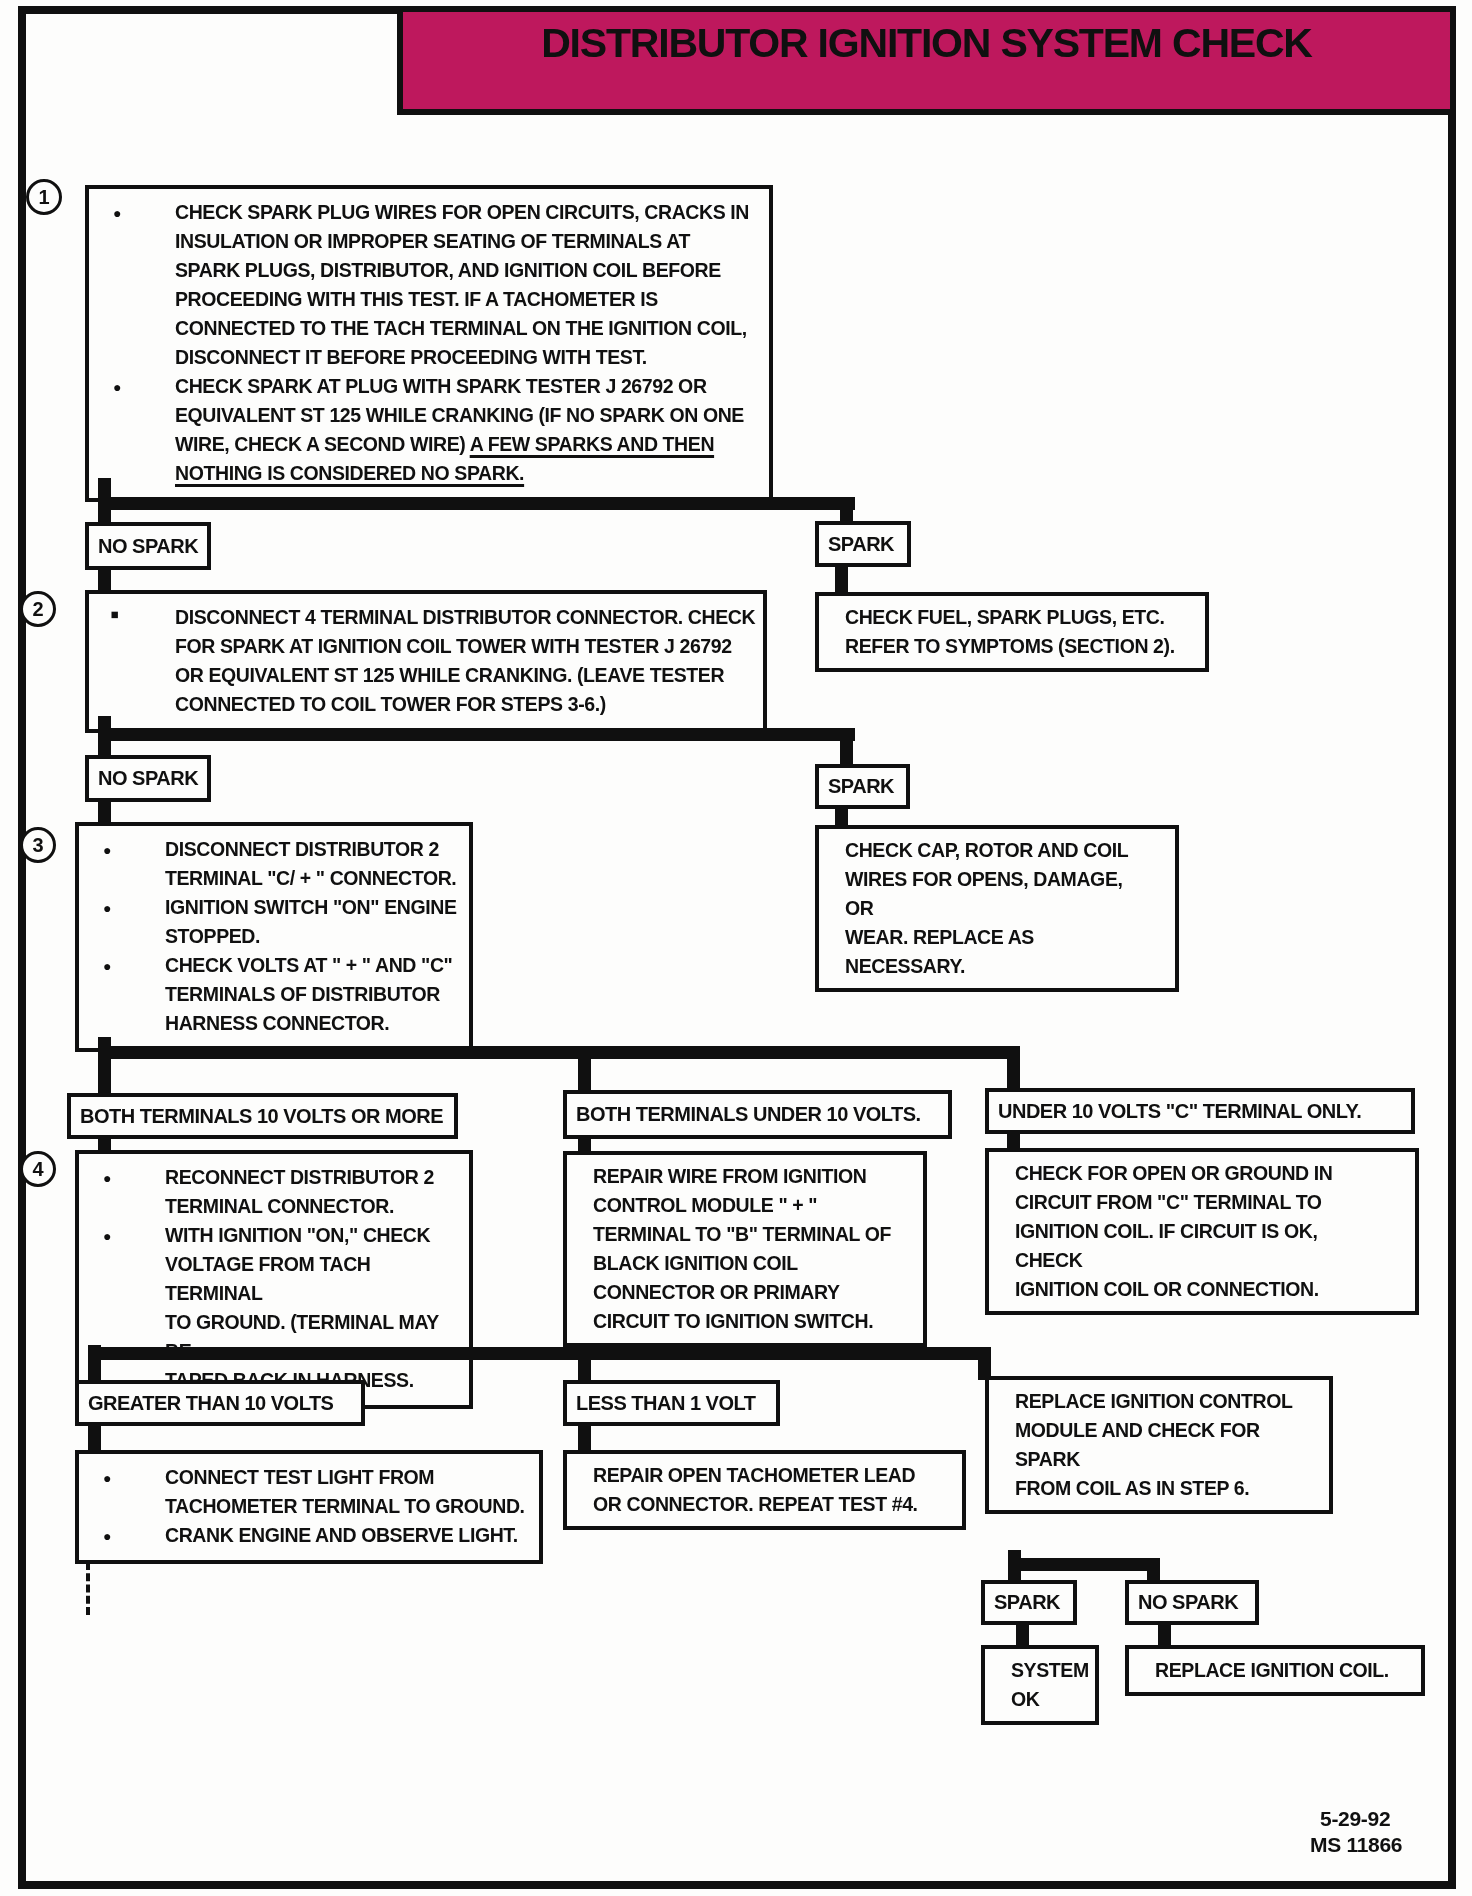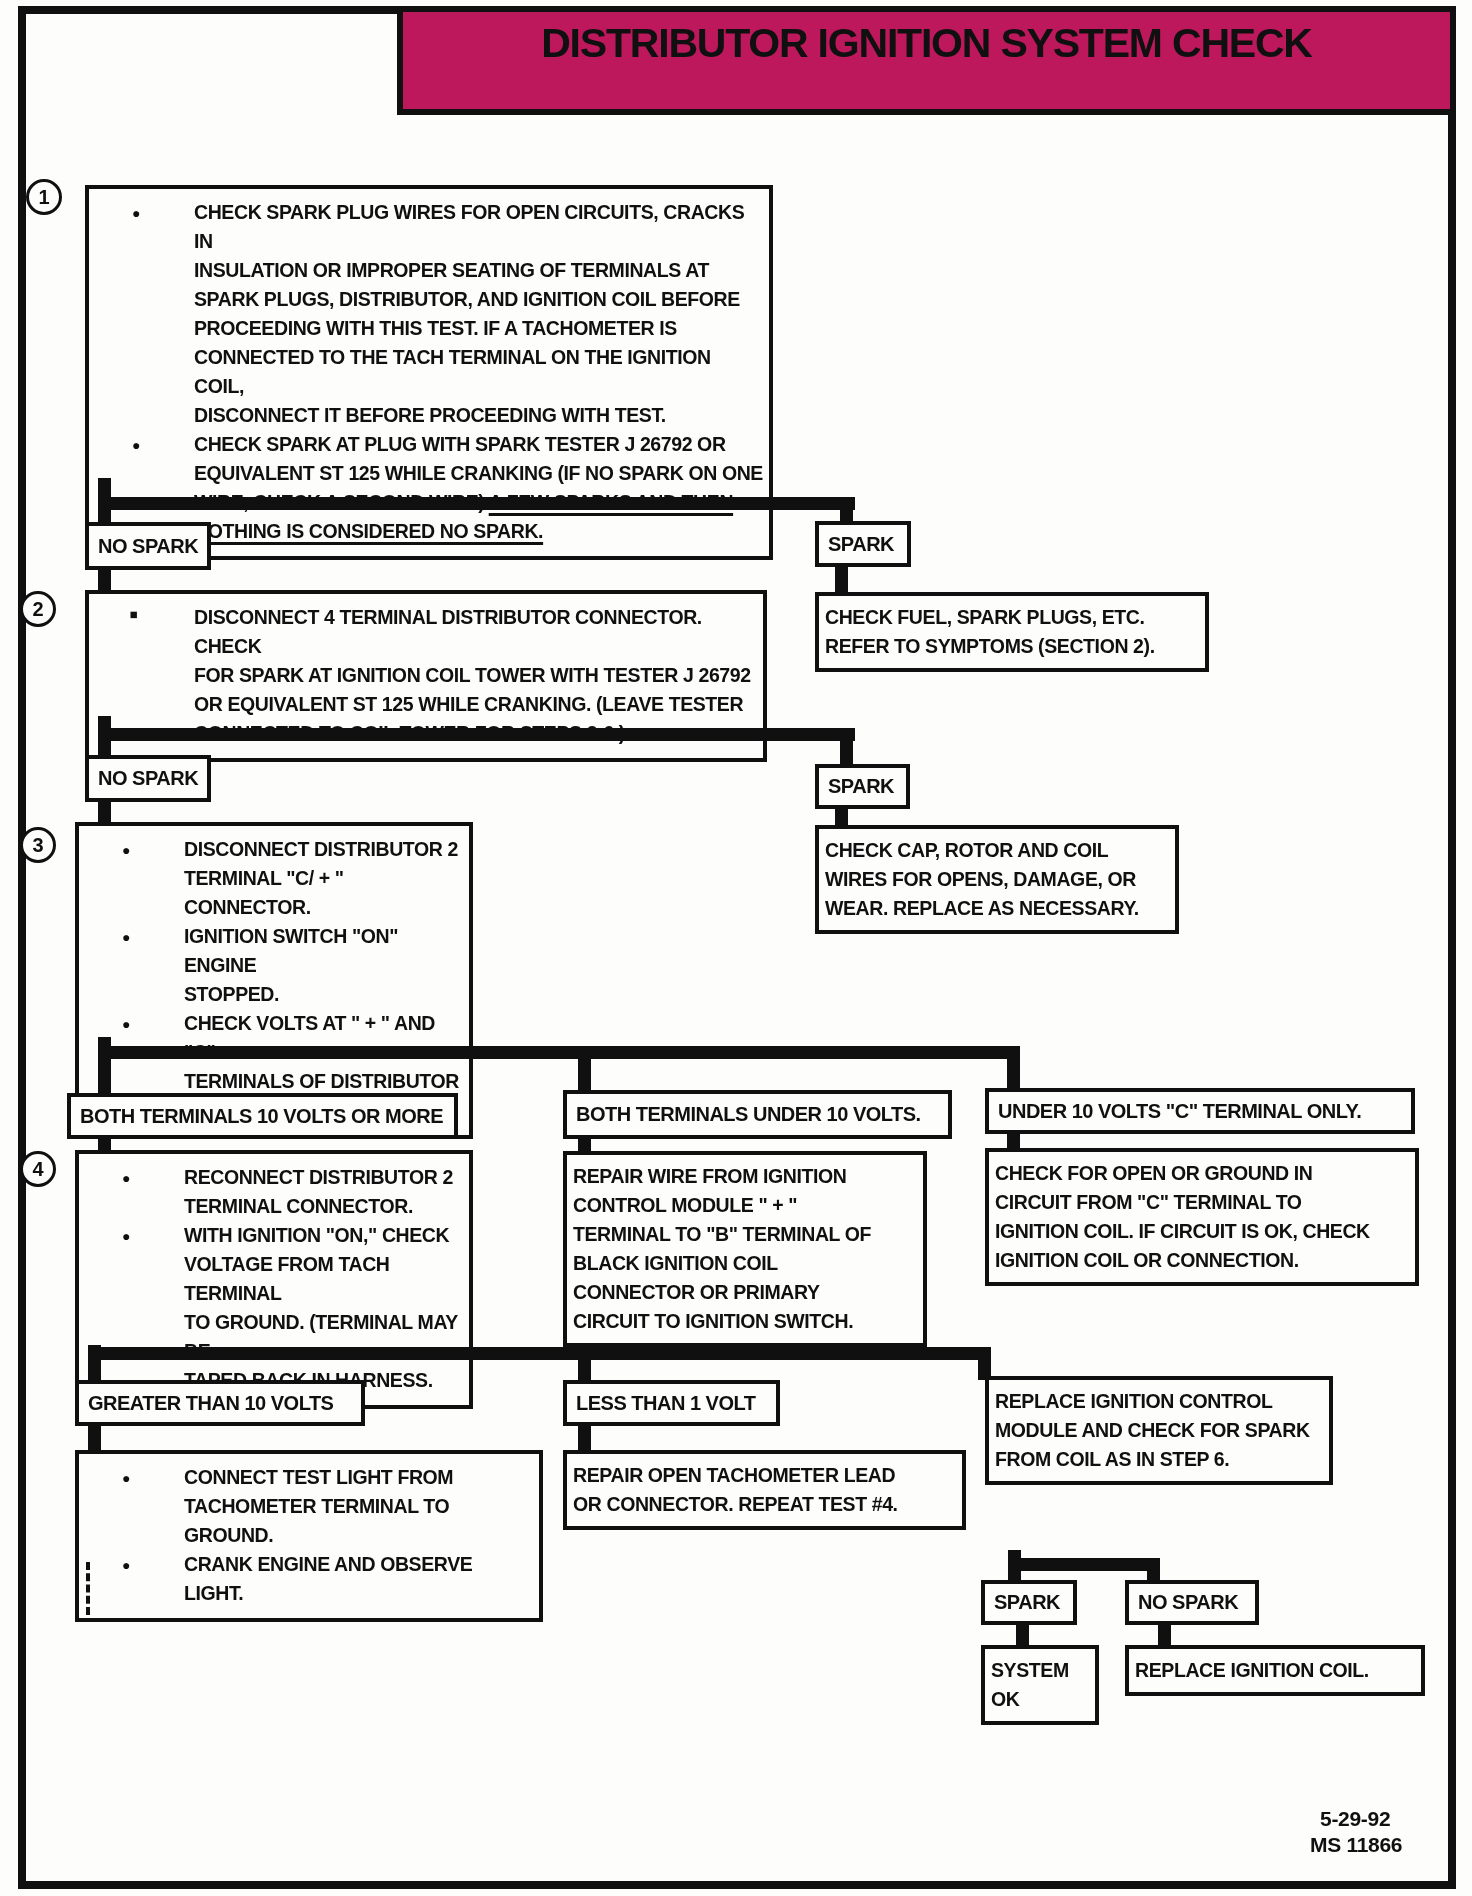--- a/index.html
+++ b/index.html
@@ -8,23 +8,23 @@
     position: relative; width: 1472px; height: 1896px; background: #fdfdfc;
     font-family: "Liberation Sans", "DejaVu Sans", sans-serif;
     font-weight: 700; color: #101010; margin: 0 auto; overflow: hidden;
   }
   .frame { position:absolute; left:18px; top:6px; width:1438px; height:1883px; border:8px solid #101010; }
   .titlebox { position:absolute; left:397px; top:6px; width:1059px; height:109px; border:6px solid #101010; background:#be185d; text-align:center; }
   .title-main { font-size:41px; letter-spacing:-1.2px; margin-top:8px; }
   .title-page { font-size:27px; letter-spacing:-0.5px; margin-top:2px; }
   .circle { position:absolute; width:36px; height:36px; border:3px solid #101010; border-radius:50%; display:flex; align-items:center; justify-content:center; font-size:20px; background:#fdfdfc; }
   .node { position:absolute; border:4px solid #101010; background:#fdfdfc; font-size:19.5px; line-height:29px; letter-spacing:-0.4px; }
-  .plain { padding:7px 6px; white-space:pre-line; }
+  .plain { padding:7px 26px; white-space:pre-line; }
   .bullets { padding:9px 4px 10px 0; }
-  .bi { position:relative; padding-left:86px; white-space:pre-line;margin-left:19px; }
+  .bi { position:relative; padding-left:86px; white-space:pre-line; }
   .bi::before { content:"●"; position:absolute; left:24px; top:1px; font-size:14px; }
   .bi.sq::before { content:"▪"; font-size:26px; top:-3px; left:21px; }
   .lbl { position:absolute; border:4px solid #101010; background:#fdfdfc; display:flex; align-items:center; padding:0 9px; font-size:20px; letter-spacing:-0.5px; white-space:nowrap; }
   .conn { position:absolute; background:#101010; }
   .u { text-decoration: underline; text-decoration-thickness: 2.5px; text-underline-offset: 4px; }
   .dashedbox { position:absolute; border:3px dashed #101010; background:#fdfdfc; padding:9px 12px; font-size:19.5px; line-height:29px; letter-spacing:-0.4px; white-space:pre-line; }
   .dconn { position:absolute; width:0; border-left:4px dashed #101010; }
   .footer { position:absolute; font-size:21px; line-height:26px; letter-spacing:-0.3px; }
 </style>
 </head>

